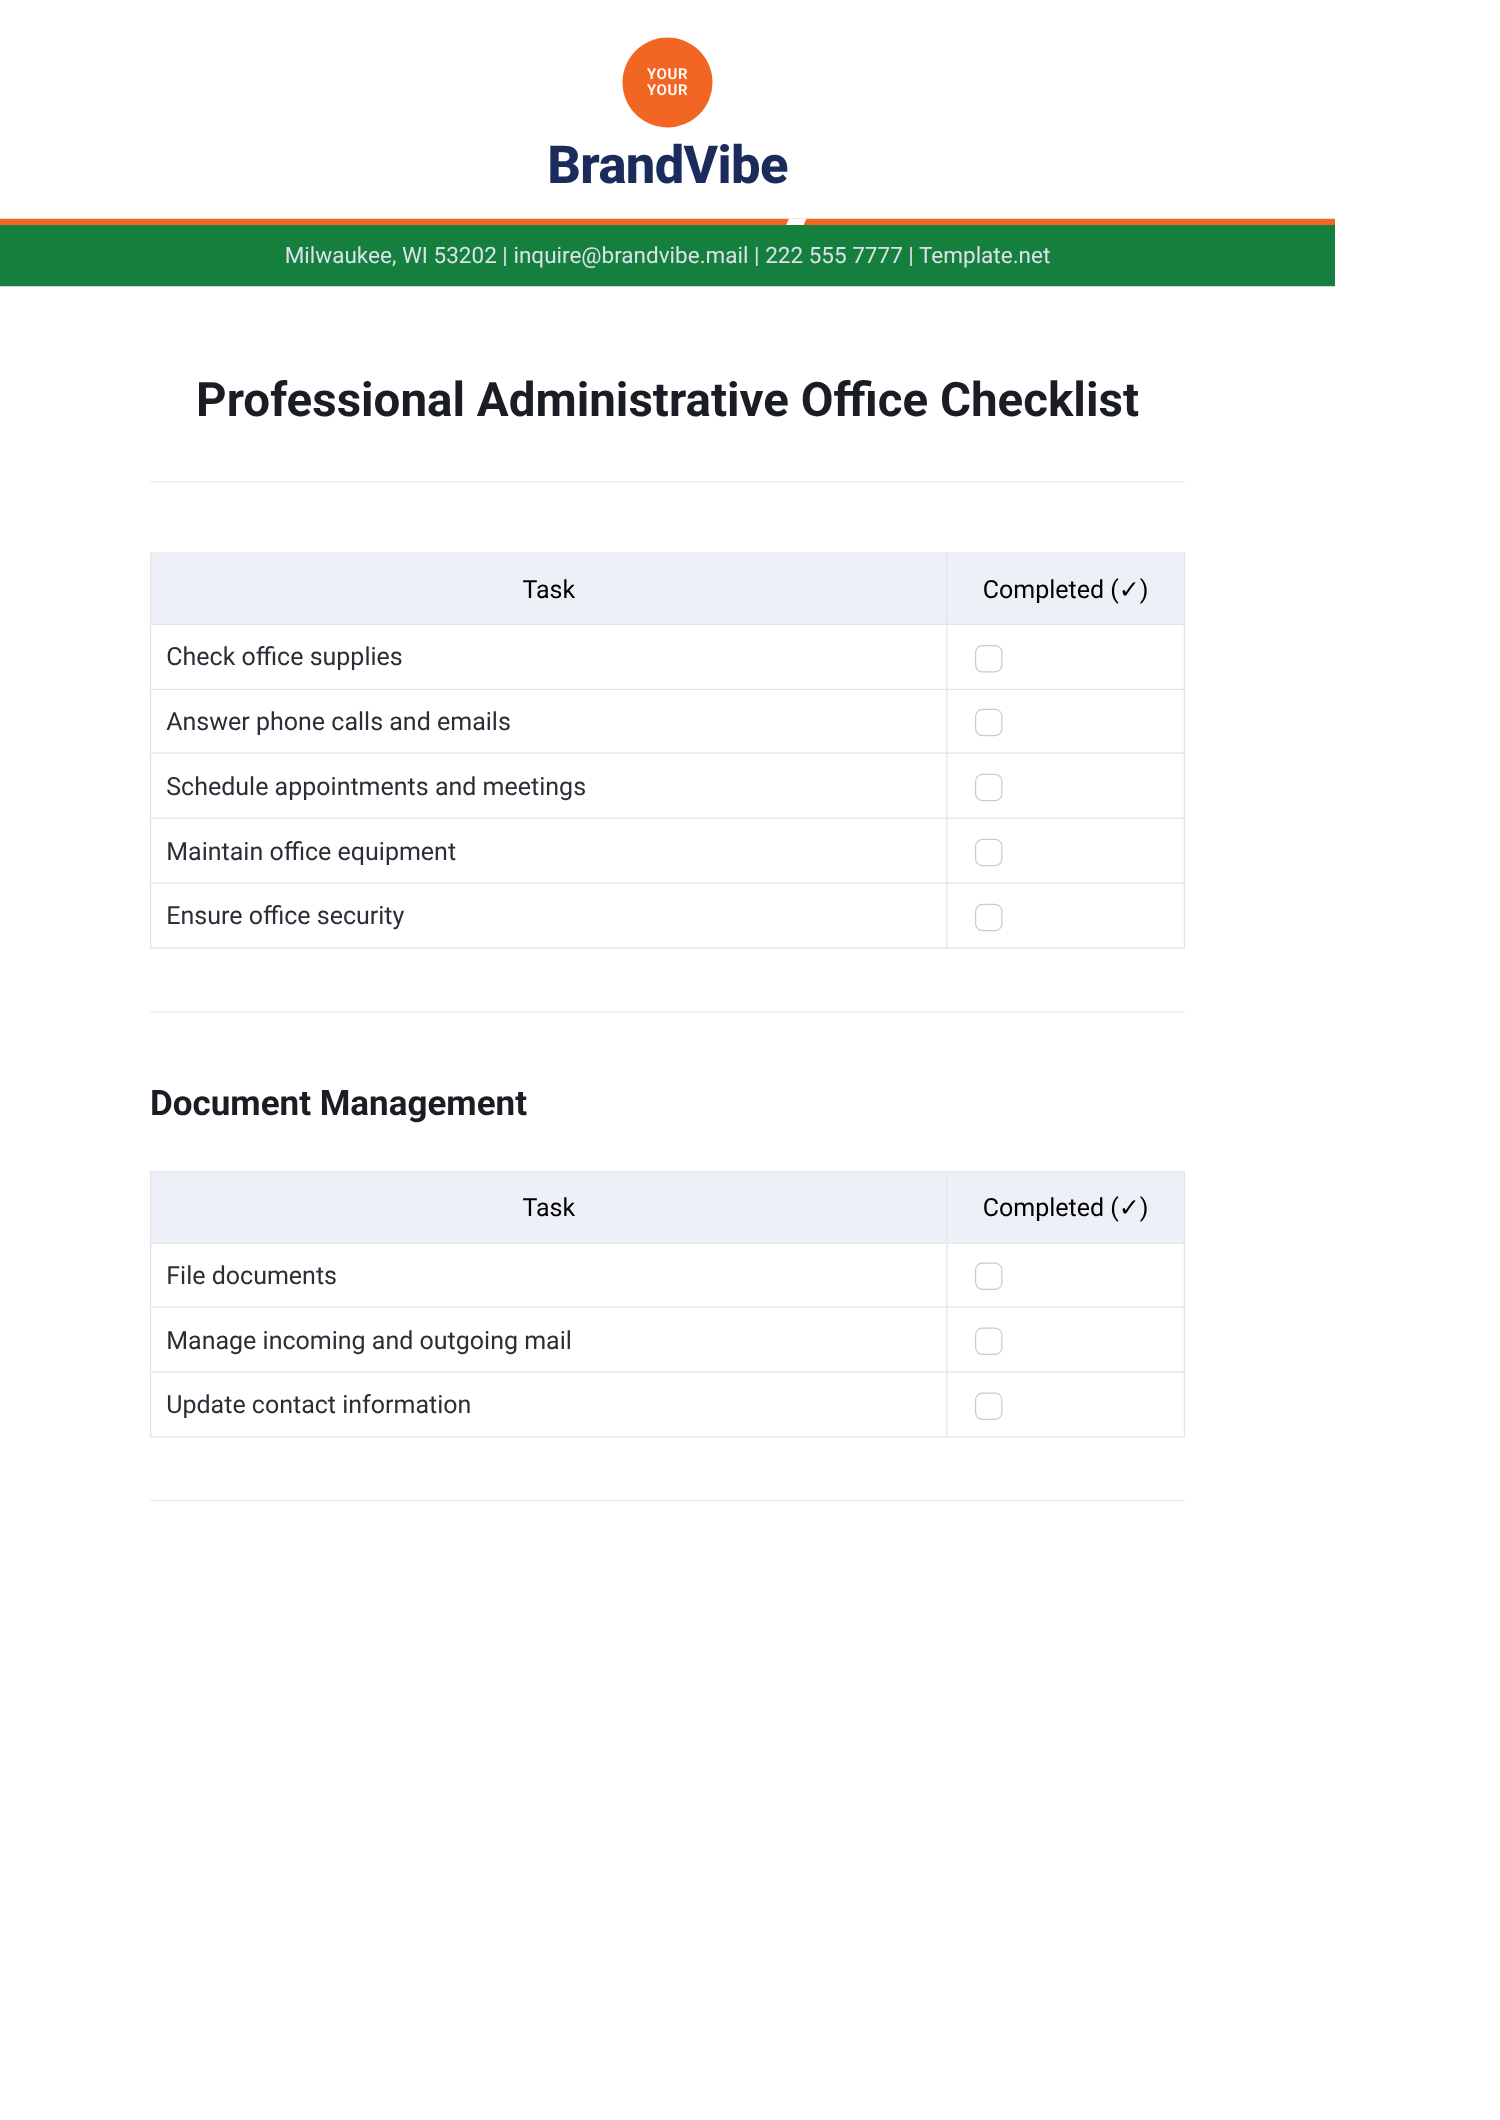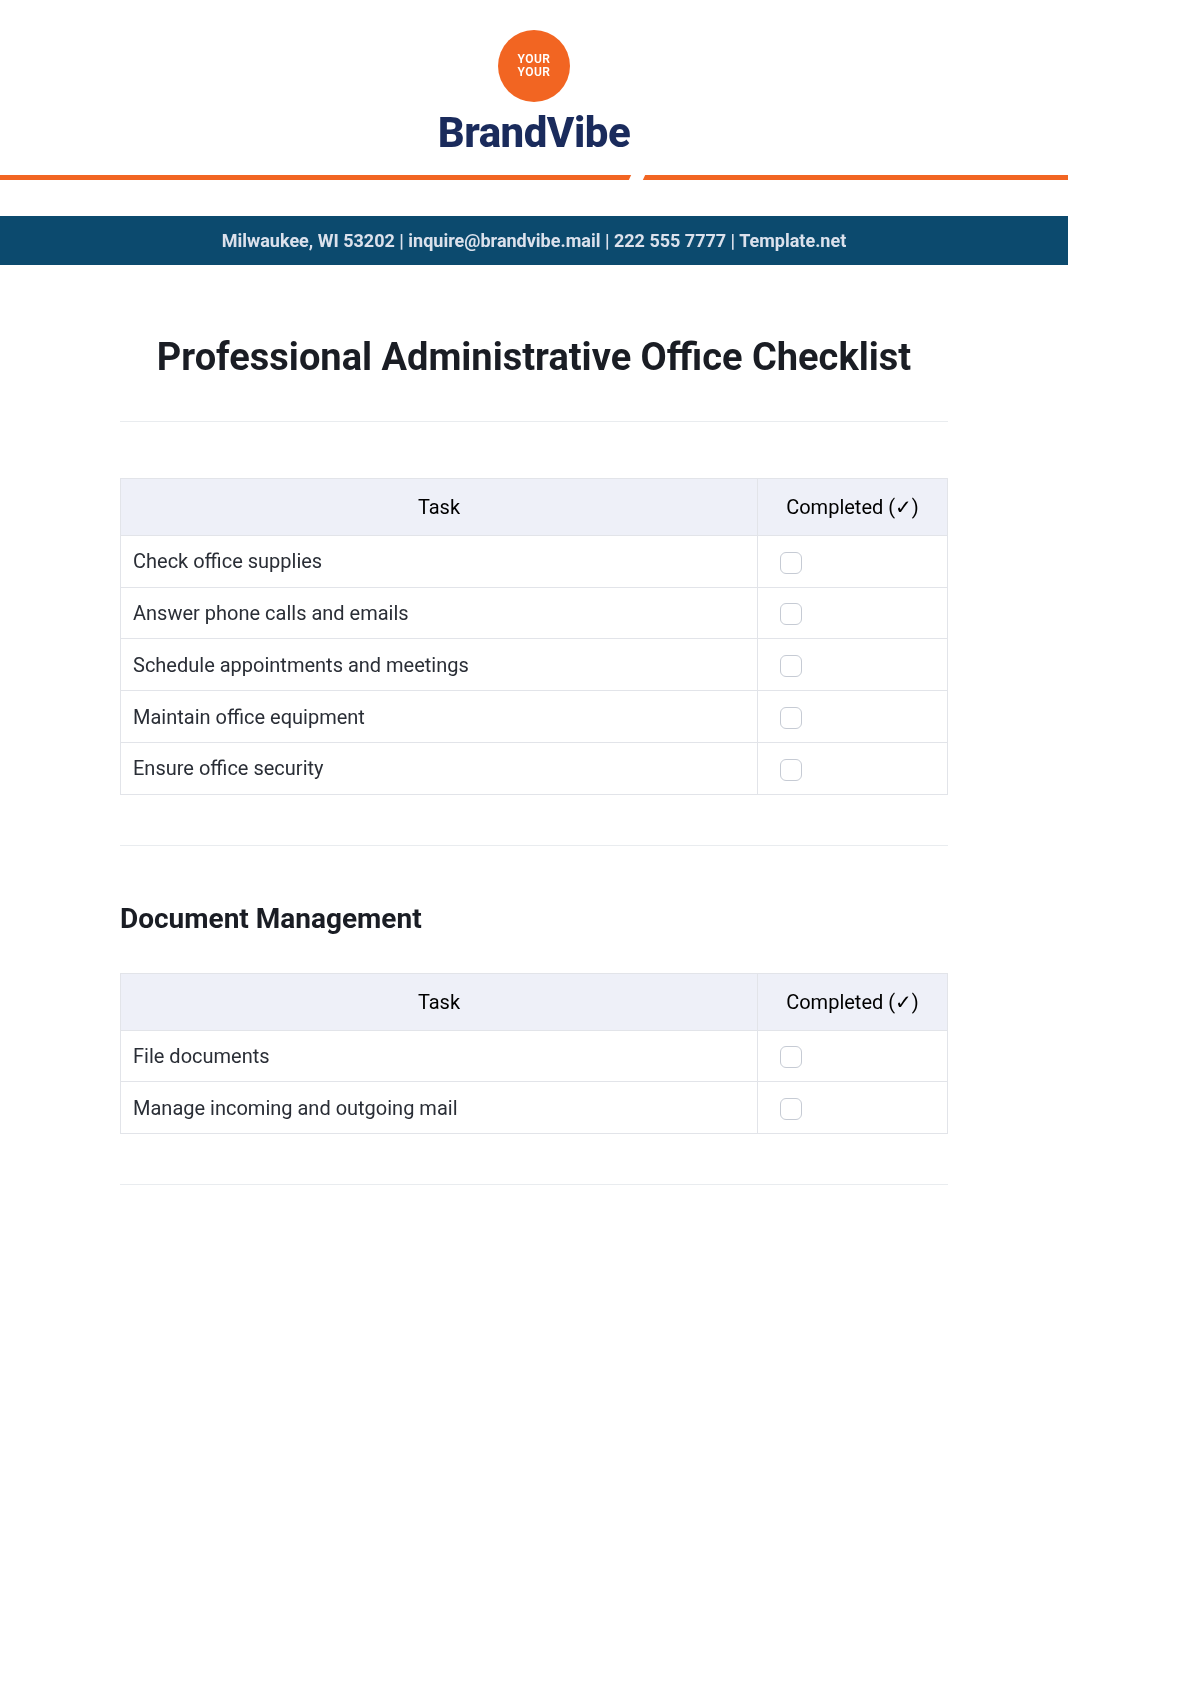--- a/index.html
+++ b/index.html
@@ -47,27 +47,26 @@
     content: "";
     position: absolute;
     left: 59%;
     top: 0;
     width: 14px;
     height: 5px;
     background: #fff;
     transform: skewX(-25deg);
   }
   .info-bar {
-    background: #0c4a6e;
+    background: #15803d;
     color: #dbe1ec;
     text-align: center;
     padding: 14px 0;
     font-size: 18px;
-    font-weight: 700;
-    margin-top: 36px;
+    font-weight: 400;
   }
   .content {
     padding: 70px 120px 40px;
   }
   .doc-title {
     font-size: 38px;
     font-weight: 700;
     text-align: center;
     color: #1a1d24;
     margin-bottom: 42px;
@@ -180,18 +179,22 @@
       </thead>
       <tbody>
         <tr>
           <td>File documents</td>
           <td><span class="checkbox-empty"></span></td>
         </tr>
         <tr>
           <td>Manage incoming and outgoing mail</td>
           <td><span class="checkbox-empty"></span></td>
         </tr>
+        <tr>
+          <td>Update contact information</td>
+          <td><span class="checkbox-empty"></span></td>
+        </tr>
       </tbody>
     </table>
 
     <div class="sec-divider" style="margin-bottom:0"></div>
   </div>
 </div>
 
 </body></html>

